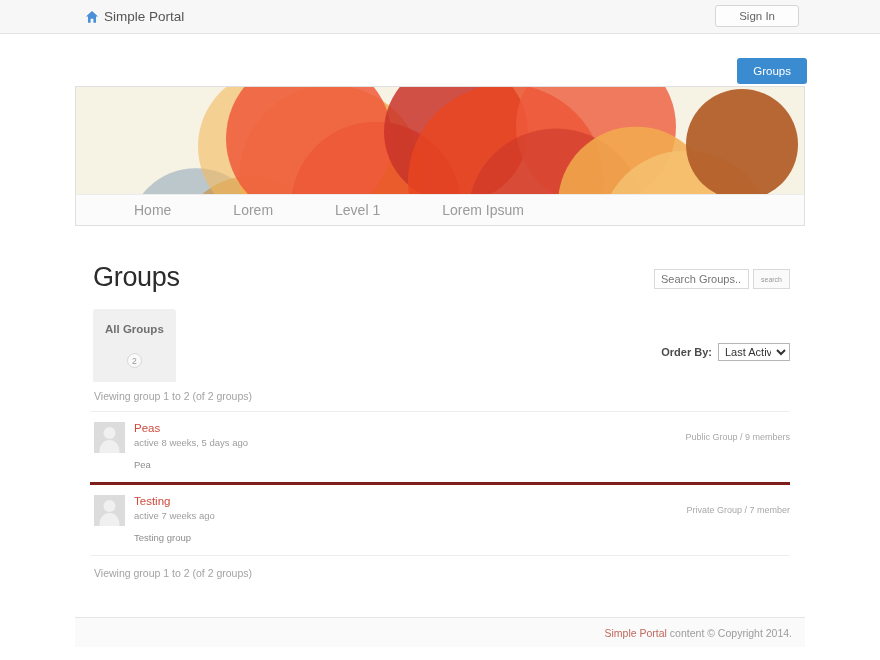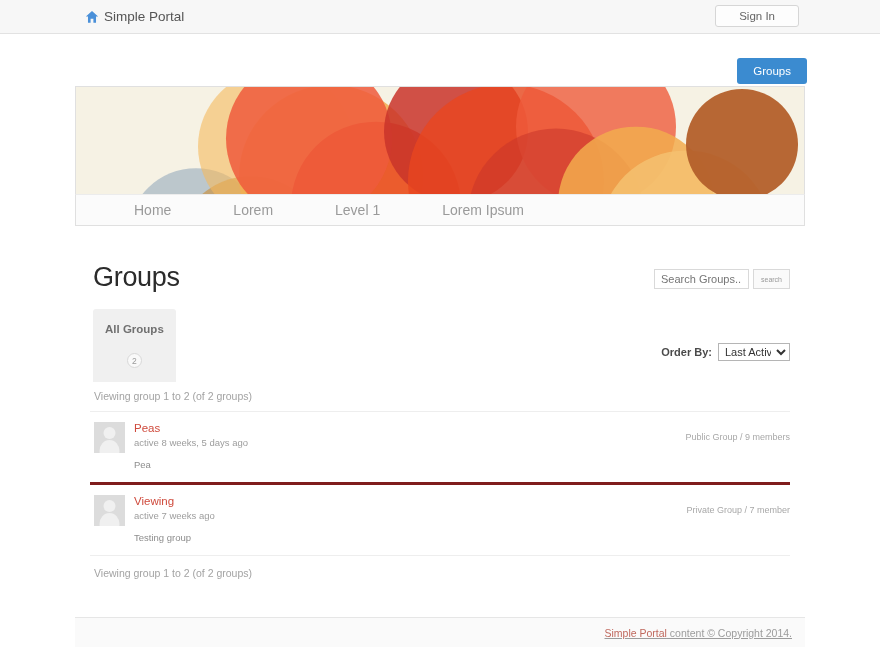--- a/index.html
+++ b/index.html
@@ -242,21 +242,20 @@
     margin: 0 auto;
     border-top: 1px solid #e6e6e6;
     background: #fafafa;
     height: 30px;
     display: flex;
     align-items: center;
     justify-content: flex-end;
     padding-right: 13px;
     font-size: 10.5px;
     color: #9c9c9c;
-    text-decoration: underline;
   }
   .footer .fbrand { color: #c0695e; }
   .footer-wrap { position: absolute; bottom: 13px; left: 0; right: 0; }
 </style>
 </head>
 <body>
 
 <div class="topbar">
   <a class="brand" href="#">
     <span class="home-icon">
@@ -351,21 +350,21 @@
 
     <li class="group-item">
       <div class="avatar">
         <svg viewBox="0 0 31 31" width="31" height="31" aria-hidden="true">
           <rect width="31" height="31" fill="#dcdcdc"></rect>
           <circle cx="15.5" cy="11" r="6" fill="#f0f0f0"></circle>
           <ellipse cx="15.5" cy="29" rx="10" ry="11" fill="#f0f0f0"></ellipse>
         </svg>
       </div>
       <div class="group-main">
-        <a class="group-name" href="#">Viewing</a>
+        <a class="group-name" href="#">Testing</a>
         <div class="group-activity">active 7 weeks ago</div>
         <div class="group-desc">Testing group</div>
       </div>
       <div class="group-meta">Private Group / 7 member</div>
     </li>
 
   </ul>
 
   <div class="pag-count bottom">Viewing group 1 to 2 (of 2 groups)</div>
 </div>

